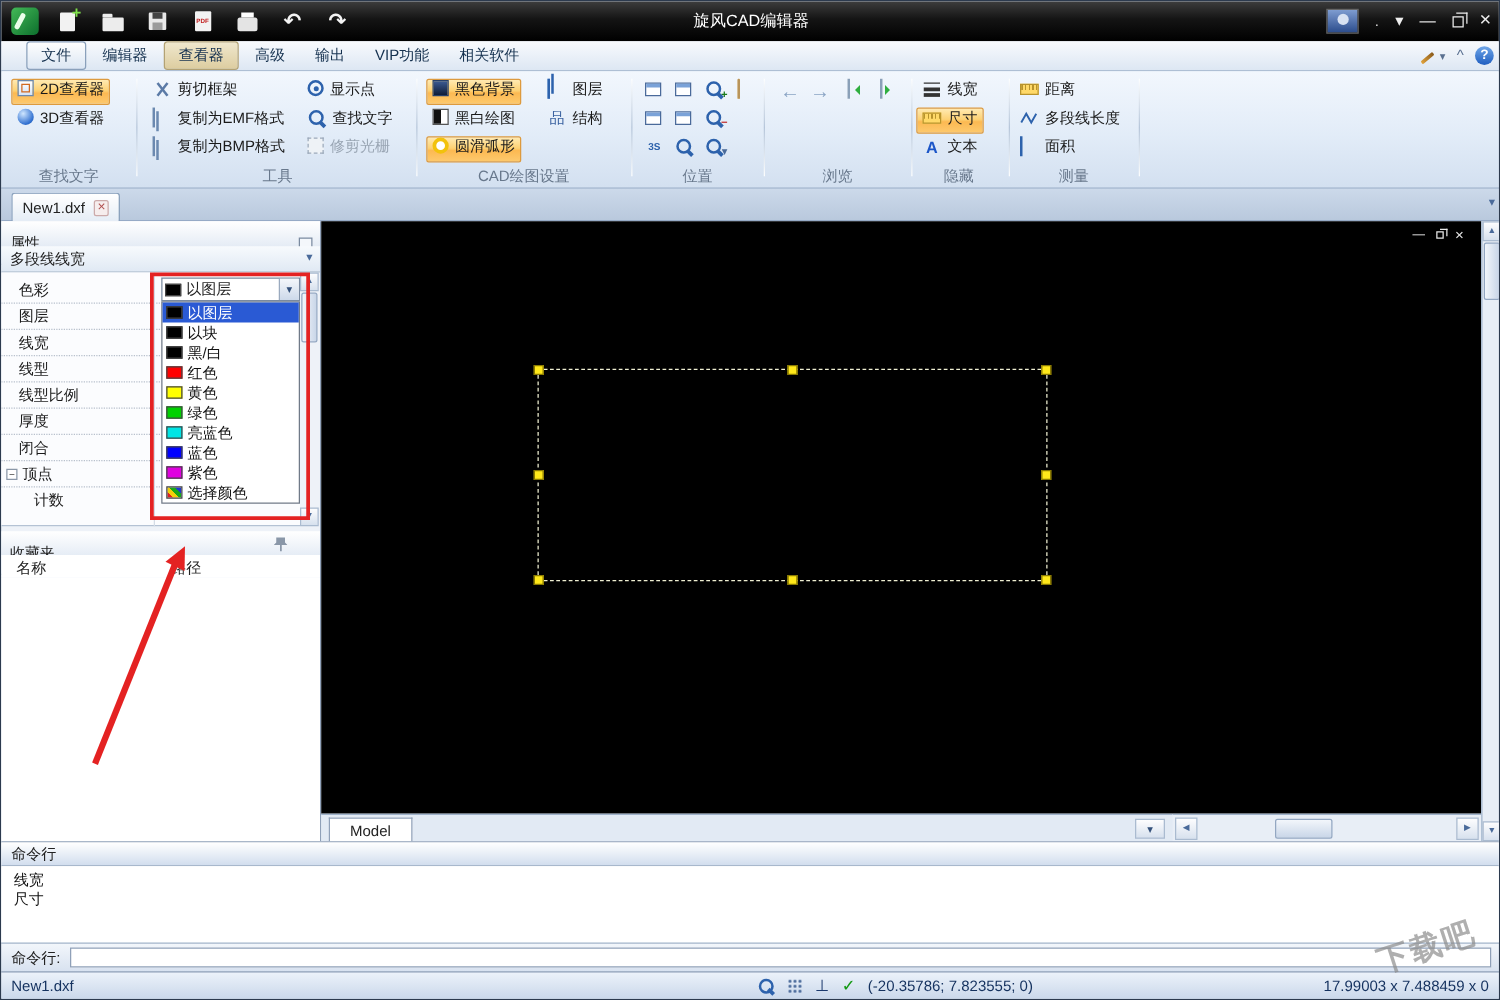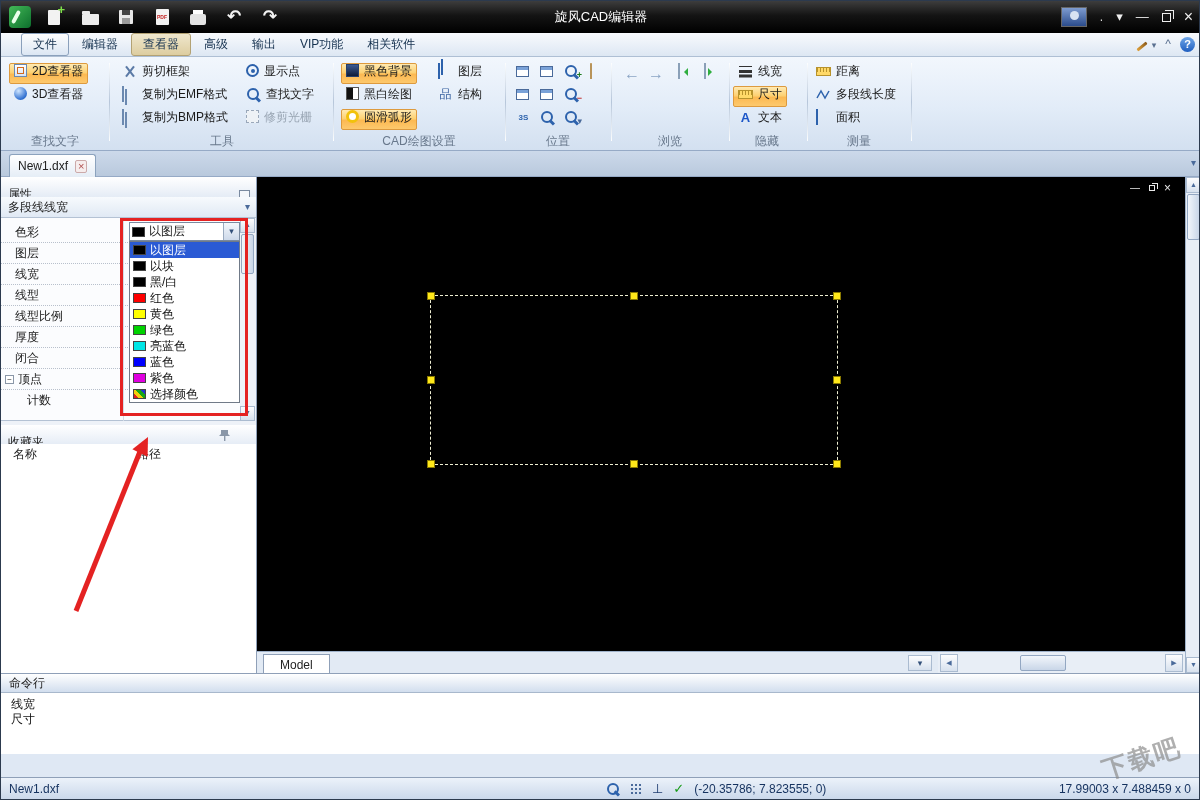--- a/index.html
+++ b/index.html
@@ -566,20 +566,24 @@
     <div class="sb-btn" style="bottom:0">▼</div>
   </div>
 
   <div class="cmd">
     <div class="cmd-header">命令行</div>
     <div class="cmd-body">
       <div>线宽</div>
       <div>尺寸</div>
     </div>
   </div>
+  <div class="cmd-input-row">
+    <span>命令行:</span>
+    <input class="cmd-input" type="text" style="">
+  </div>
 
   <div class="statusbar">
     <span>New1.dxf</span>
     <div class="sb-icons">
       <span class="mag12"></span>
       <span class="dots"></span>
       <span class="perp">⊥</span>
       <span class="gcheck">✓</span>
       <span class="coords">(-20.35786; 7.823555; 0)</span>
     </div>

